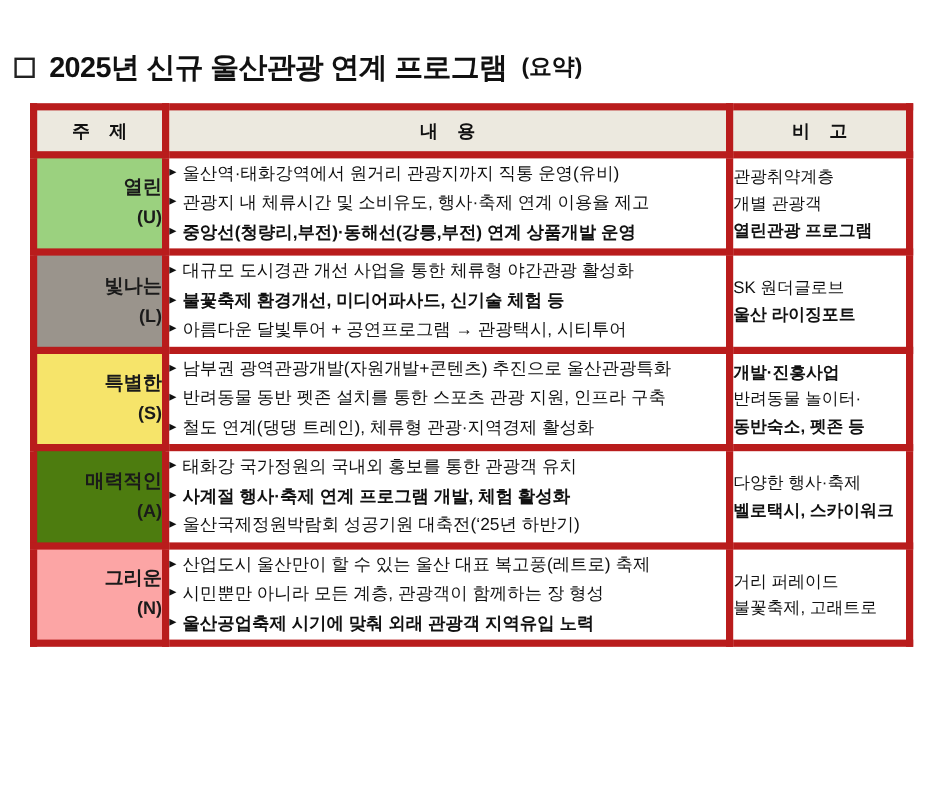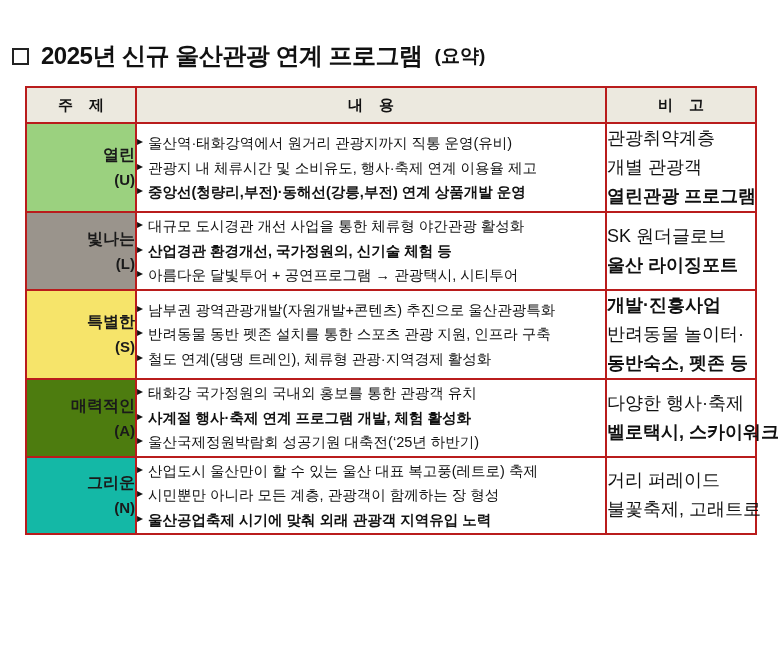--- a/index.html
+++ b/index.html
@@ -47,21 +47,21 @@
   }
 
   
   table.main {
     border-collapse: collapse;
     margin: 0 0 0 25px;
     width: 730px;
     table-layout: fixed;
   }
   table.main td, table.main th {
-    border: 2px solid #b91c1c;
+    border: 6px solid #b91c1c;
     vertical-align: middle;
     padding: 0;
   }
   thead th {
     background: #ece9df;
     font-size: 15px;
     font-weight: bold;
     letter-spacing: 6px;
     text-indent: 6px;
     height: 34px;
@@ -85,21 +85,21 @@
     margin-top: 2px;
   }
 
   td.content {
     padding: 9px 8px 9px 12px;
     font-size: 14.5px;
     line-height: 1.55;
   }
   td.note {
     padding: 9px 6px 9px 10px;
-    font-size: 18px;
+    font-size: 14px;
     line-height: 1.62;
   }
 
   ul.lines {
     list-style: none;
     margin: 0;
     padding: 0;
   }
   ul.lines li {
     display: flex;
@@ -181,21 +181,21 @@
         <tr>
           <td class="theme" style="background: rgb(154, 148, 140); padding-left: 27px;"><span>빛나는</span><span class="sub">(L)</span></td>
           <td class="content">
             <ul class="lines">
               <li>
                 <span class="mk">▸</span>
                 <span class="tx">대규모 도시경관 개선 사업을 통한 체류형 야간관광 활성화</span>
               </li>
               <li class="bold">
                 <span class="mk">▸</span>
-                <span class="tx">산업경관 환경개선, 국가정원의, 신기술 체험 등</span>
+                <span class="tx">불꽃축제 환경개선, 미디어파사드, 신기술 체험 등</span>
               </li>
               <li>
                 <span class="mk">▸</span>
                 <span class="tx">아름다운 달빛투어 + 공연프로그램 → 관광택시, 시티투어</span>
               </li>
             </ul>
           </td>
           <td class="note">
             <span class="note-lines">
               <span class="nl">SK 원더글로브</span>
@@ -248,21 +248,21 @@
             </ul>
           </td>
           <td class="note">
             <span class="note-lines">
               <span class="nl">다양한 행사·축제</span>
               <span class="nl bold">벨로택시, 스카이워크</span>
             </span>
           </td>
         </tr>
         <tr>
-          <td class="theme" style="background: #14b8a6;"><span>그리운</span><span class="sub">(N)</span></td>
+          <td class="theme" style="background: #fca5a5;"><span>그리운</span><span class="sub">(N)</span></td>
           <td class="content">
             <ul class="lines">
               <li>
                 <span class="mk">▸</span>
                 <span class="tx">산업도시 울산만이 할 수 있는 울산 대표 복고풍(레트로) 축제</span>
               </li>
               <li>
                 <span class="mk">▸</span>
                 <span class="tx">시민뿐만 아니라 모든 계층, 관광객이 함께하는 장 형성</span>
               </li>

